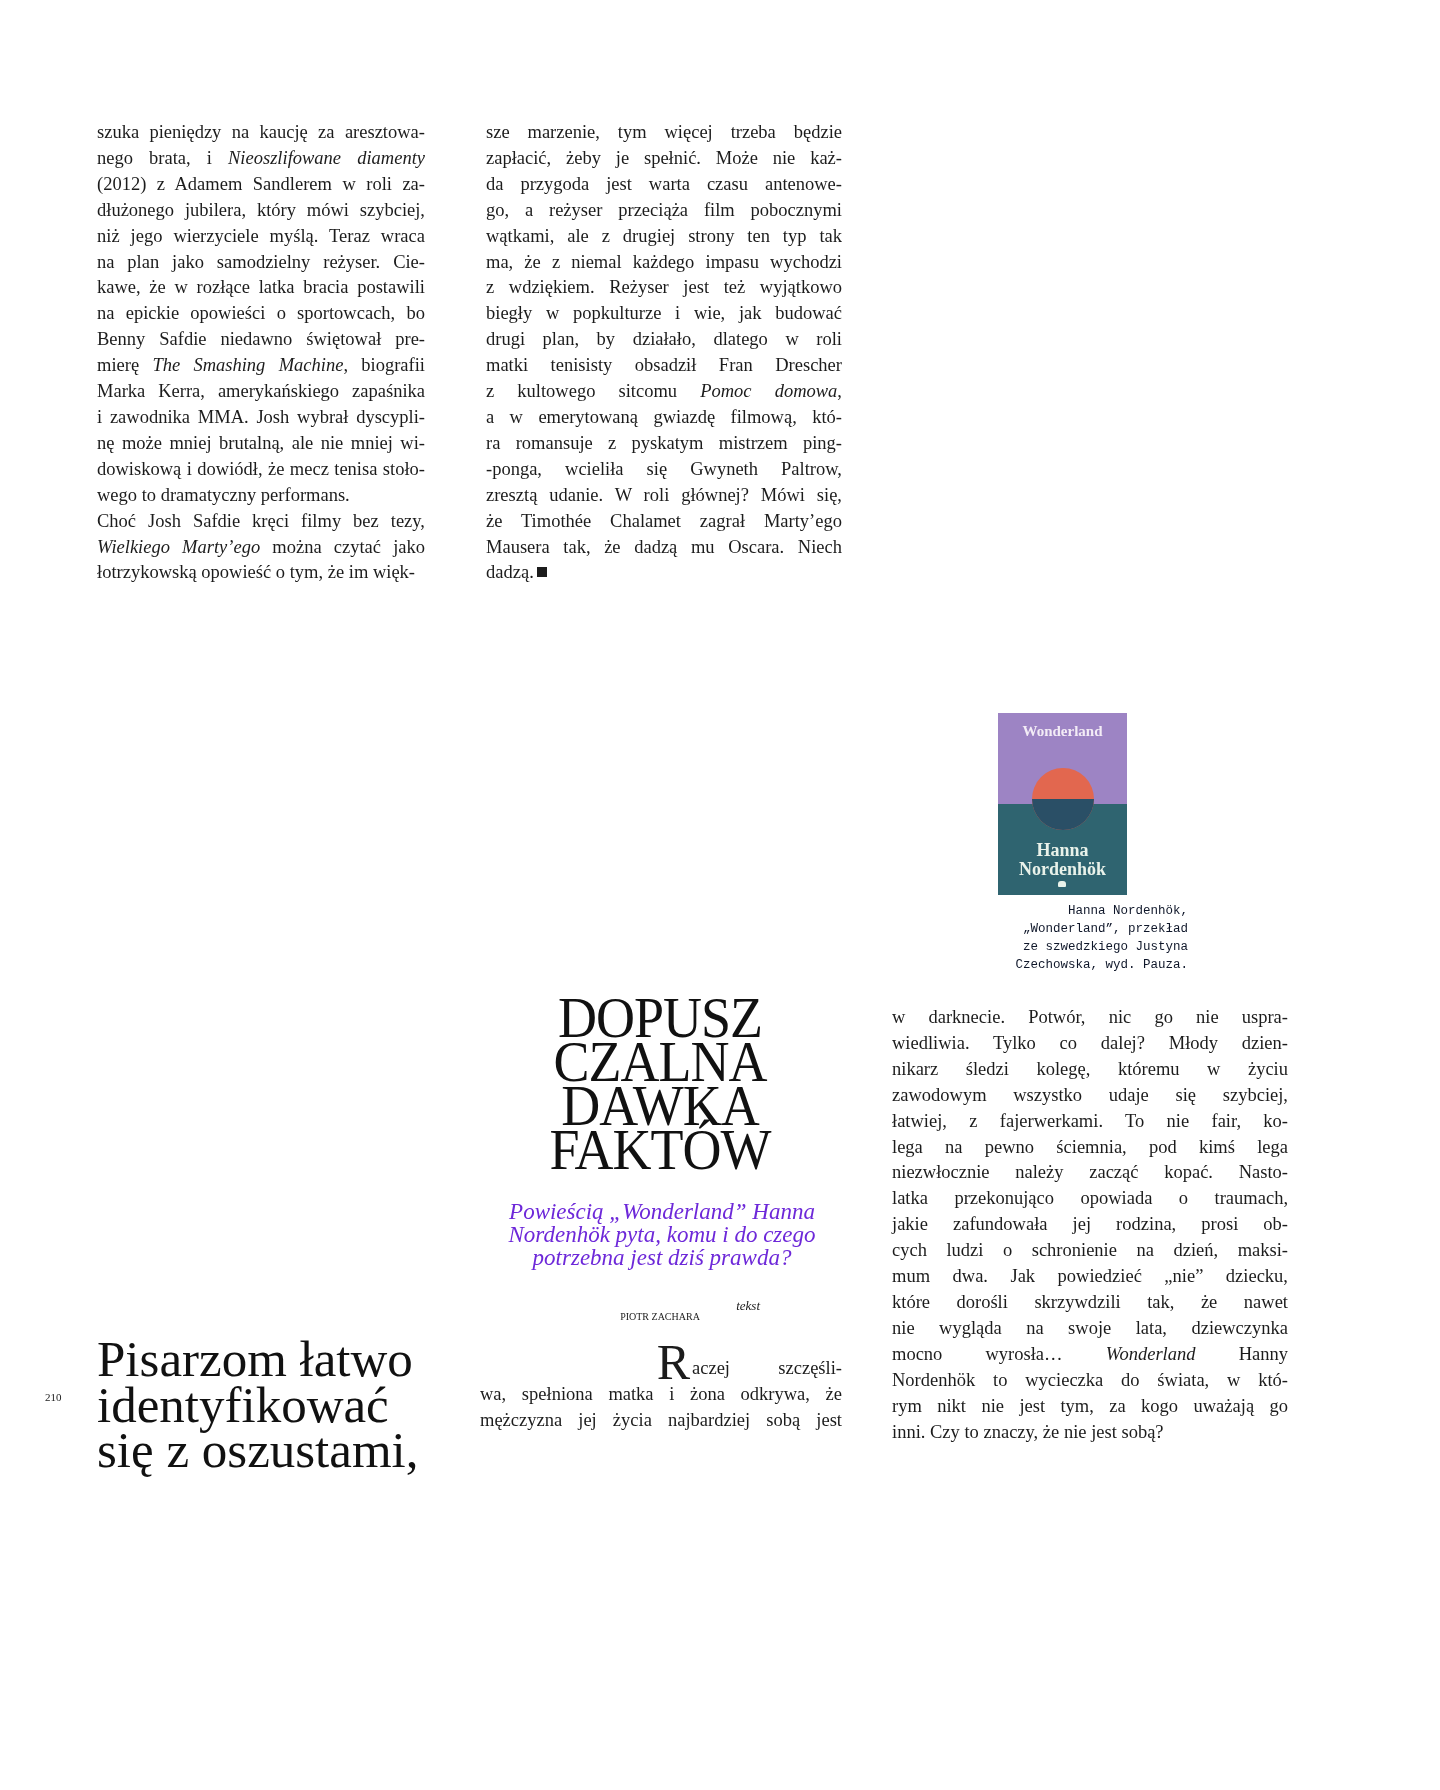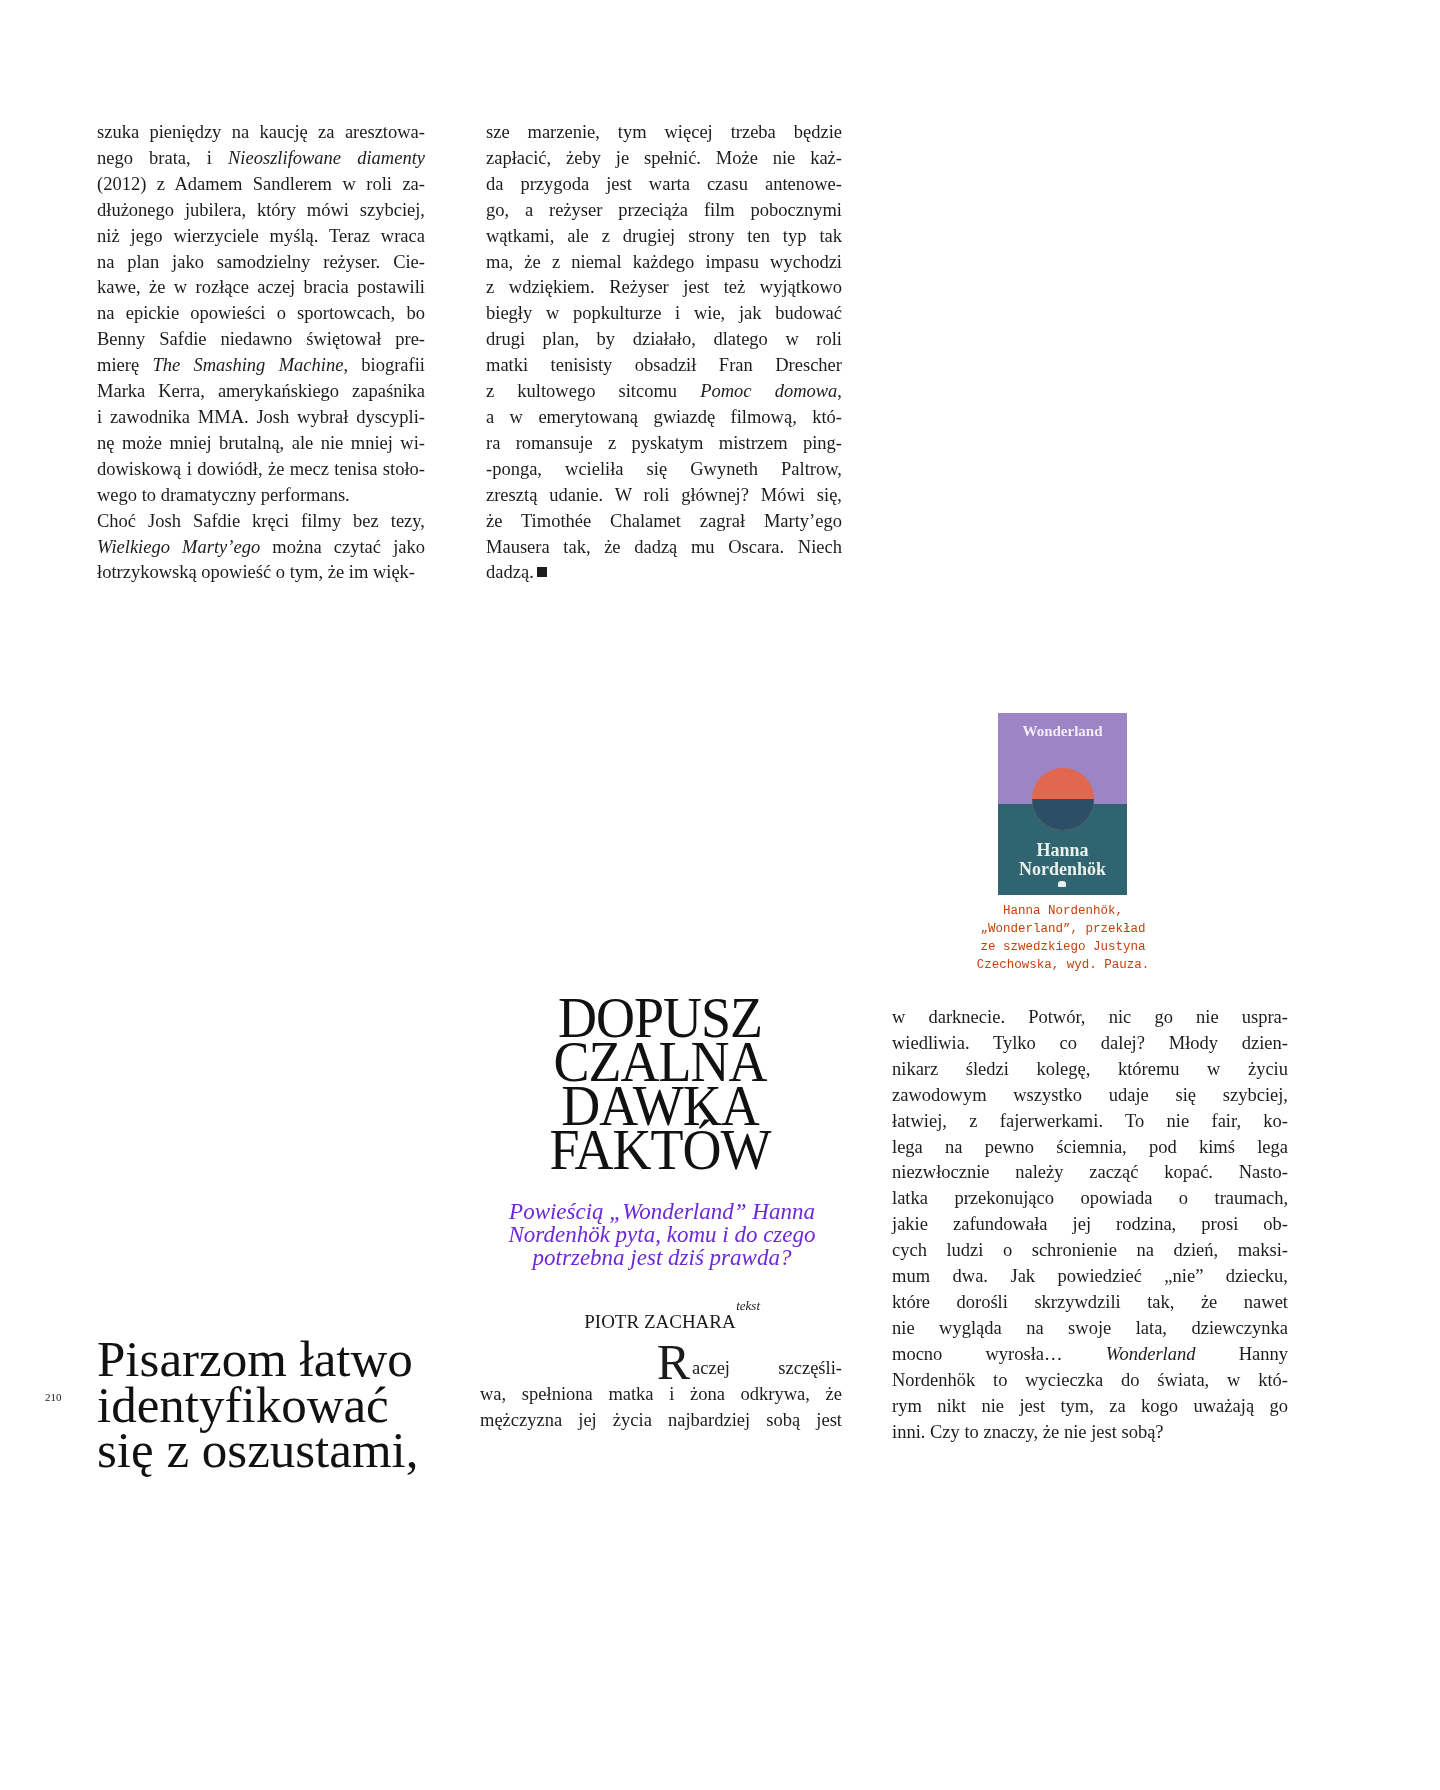--- a/index.html
+++ b/index.html
@@ -15,27 +15,27 @@
 
   #cover { position: absolute; left: 998px; top: 713px; width: 129px; height: 182px; overflow: hidden; }
   #cover .top { position: absolute; left: 0; top: 0; width: 100%; height: 50%; background: #9d84c4; }
   #cover .bottom { position: absolute; left: 0; top: 50%; width: 100%; height: 50%; background: #2f6470; }
   #cover .sun { position: absolute; left: 34px; top: 55px; width: 62px; height: 62px; border-radius: 50%; background: #e2674f; }
   #cover .sun-shadow { position: absolute; left: 34px; top: 55px; width: 62px; height: 62px; border-radius: 50%; background: #2a4f66; clip-path: inset(50% 0 0 0); }
   #cover .title { position: absolute; left: 0; top: 10px; width: 100%; text-align: center; color: #f3ecf6; font-family: "Liberation Serif", serif; font-weight: bold; font-size: 15px; }
   #cover .author { position: absolute; left: 0; top: 128px; width: 100%; text-align: center; color: #e9f2ea; font-family: "Liberation Serif", serif; font-weight: bold; font-size: 18px; line-height: 19px; }
   #cover .logo { position: absolute; left: 60px; top: 168px; width: 8px; height: 6px; border-radius: 3px 3px 1px 1px; background: #e9f2ea; }
 
-  #caption { position: absolute; left: 938px; top: 902px; width: 250px; text-align: center; font-family: "Liberation Mono", monospace; font-size: 12.5px; line-height: 18px; color: #c2410c; }
+  #caption { position: absolute; left: 938px; top: 902px; width: 250px; text-align: right; font-family: "Liberation Mono", monospace; font-size: 12.5px; line-height: 18px; color: #0f172a; }
 
   #headline { position: absolute; left: 520px; top: 1000px; width: 280px; text-align: center; font-family: "Liberation Serif", serif; font-size: 54px; line-height: 42px; letter-spacing: -1px; color: #111; transform: scaleY(1.05); }
   #headline span { display: block; }
   #subtitle { position: absolute; left: 482px; top: 1200px; width: 360px; text-align: center; font-family: "Liberation Serif", serif; font-style: italic; font-size: 23px; line-height: 23px; color: #6d28d9; }
   #byline-label { position: absolute; left: 560px; top: 1298px; width: 200px; text-align: right; font-family: "Liberation Serif", serif; font-style: italic; font-size: 13px; color: #1a1a1a; }
-  #byline-name { position: absolute; left: 560px; top: 1311px; width: 200px; text-align: center; font-family: "Liberation Serif", serif; font-size: 19px; color: #1a1a1a; }
+  #byline-name { position: absolute; left: 560px; top: 1311px; width: 200px; text-align: center; font-family: "Liberation Serif", serif; font-size: 10px; color: #1a1a1a; }
 
   #lead { position: absolute; left: 480px; top: 1348px; width: 362px; font-family: "Liberation Serif", serif; font-size: 18.5px; line-height: 25.9px; color: #1c1c1c; }
   #lead .first { display: flex; align-items: flex-end; justify-content: flex-end; height: 34px; }
   #lead .dropcap { font-size: 50px; line-height: 40px; margin-right: 2px; }
   #lead .first-rest { display: flex; justify-content: space-between; width: 150px; }
   #lead .ln { display: block; text-align: justify; text-align-last: justify; white-space: nowrap; }
 
   #pagenum { position: absolute; left: 45px; top: 1391px; font-family: "Liberation Serif", serif; font-size: 11px; color: #222; }
   #pullquote { position: absolute; left: 97px; top: 1337px; width: 1260px; font-family: "Liberation Serif", serif; font-size: 51px; line-height: 45.5px; color: #111; }
   #pullquote span { display: block; white-space: nowrap; }
@@ -43,21 +43,21 @@
 </head>
 <body>
 
 <div id="col1" class="col">
     <span class="ln">szuka pieniędzy na kaucję za aresztowa-</span>
     <span class="ln">nego brata, i <em>Nieoszlifowane diamenty</em></span>
     <span class="ln">(2012) z Adamem Sandlerem w roli za-</span>
     <span class="ln">dłużonego jubilera, który mówi szybciej,</span>
     <span class="ln">niż jego wierzyciele myślą. Teraz wraca</span>
     <span class="ln">na plan jako samodzielny reżyser. Cie-</span>
-    <span class="ln">kawe, że w rozłące aczej bracia postawili</span>
+    <span class="ln">kawe, że w rozłące latka bracia postawili</span>
     <span class="ln">na epickie opowieści o sportowcach, bo</span>
     <span class="ln">Benny Safdie niedawno świętował pre-</span>
     <span class="ln">mierę <em>The Smashing Machine</em>, biografii</span>
     <span class="ln">Marka Kerra, amerykańskiego zapaśnika</span>
     <span class="ln">i zawodnika MMA. Josh wybrał dyscypli-</span>
     <span class="ln">nę może mniej brutalną, ale nie mniej wi-</span>
     <span class="ln">dowiskową i dowiódł, że mecz tenisa stoło-</span>
     <span class="ln last">wego to dramatyczny performans.</span>
     <span class="ln">Choć Josh Safdie kręci filmy bez tezy,</span>
     <span class="ln"><em>Wielkiego Marty’ego</em> można czytać jako</span>

